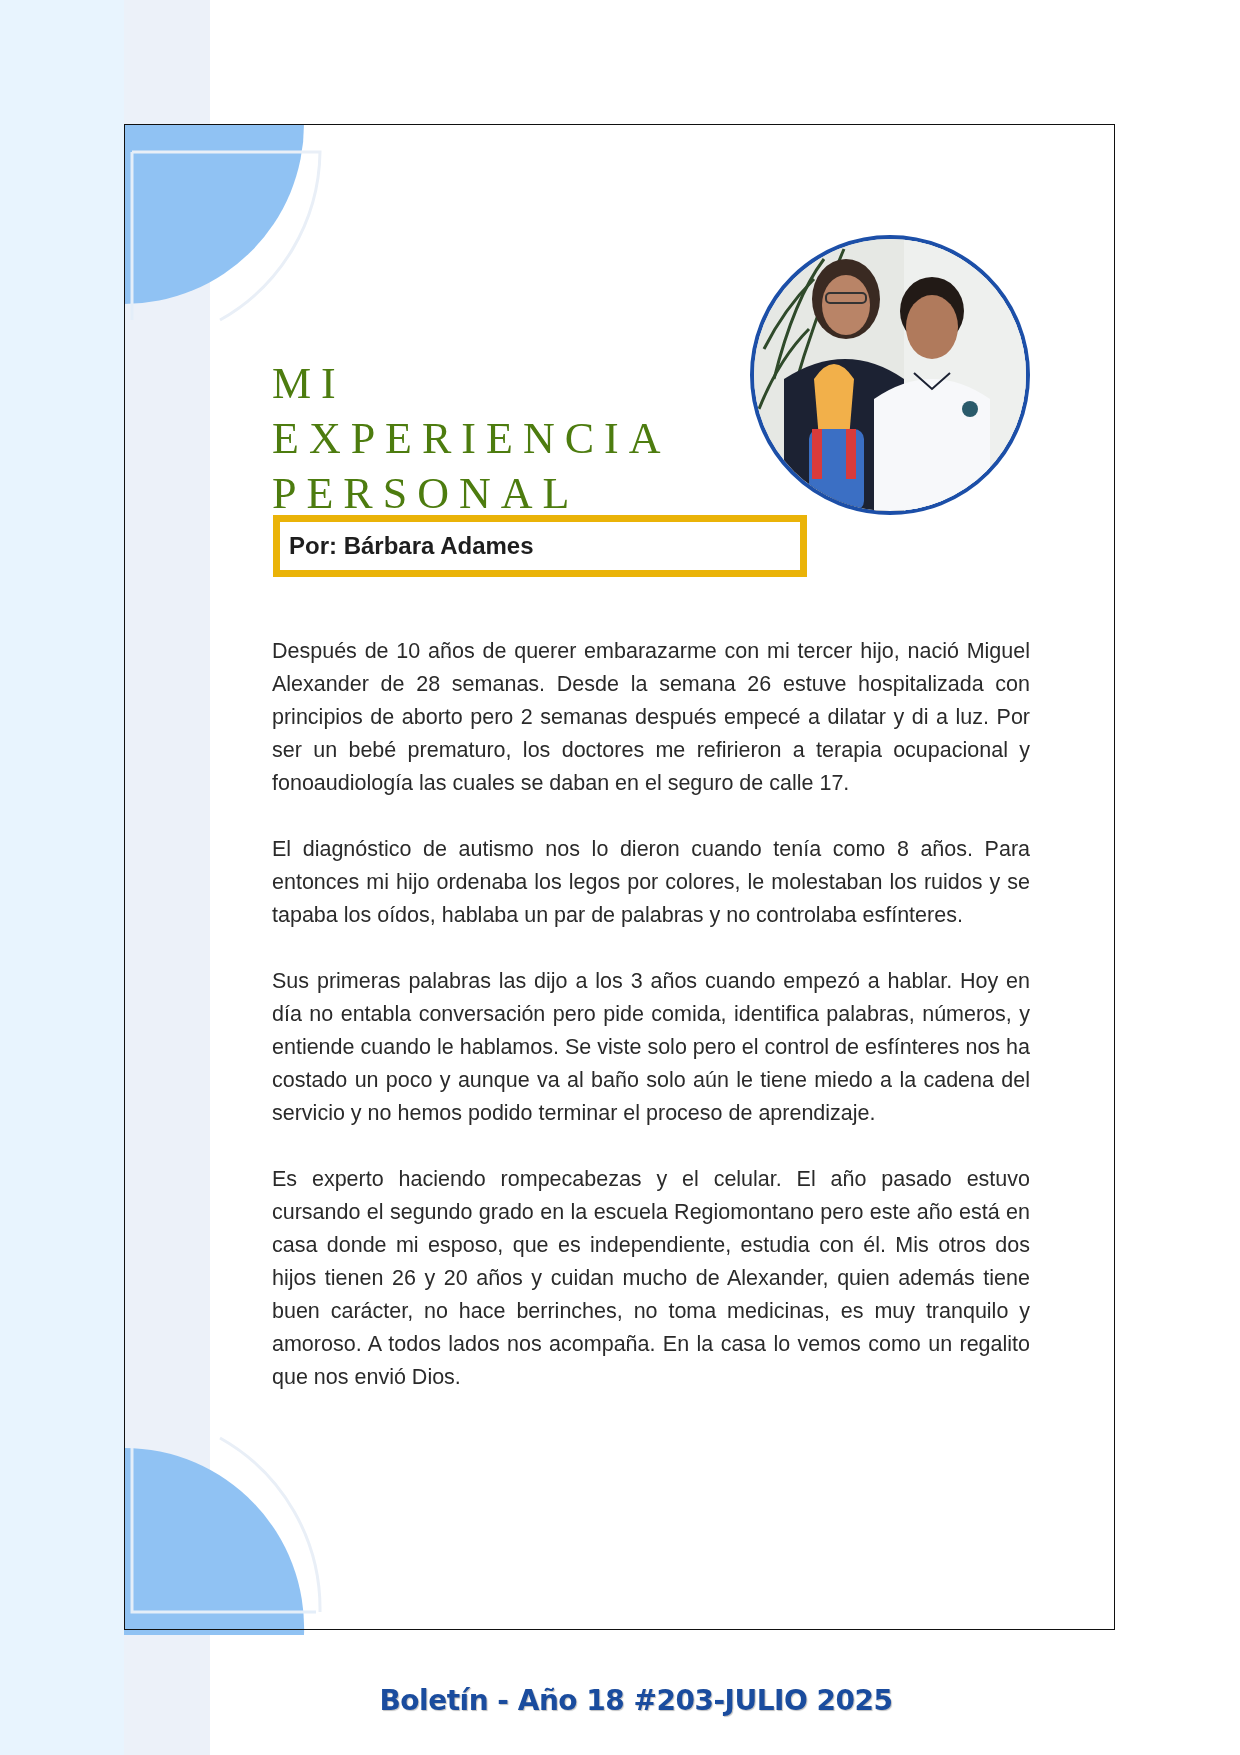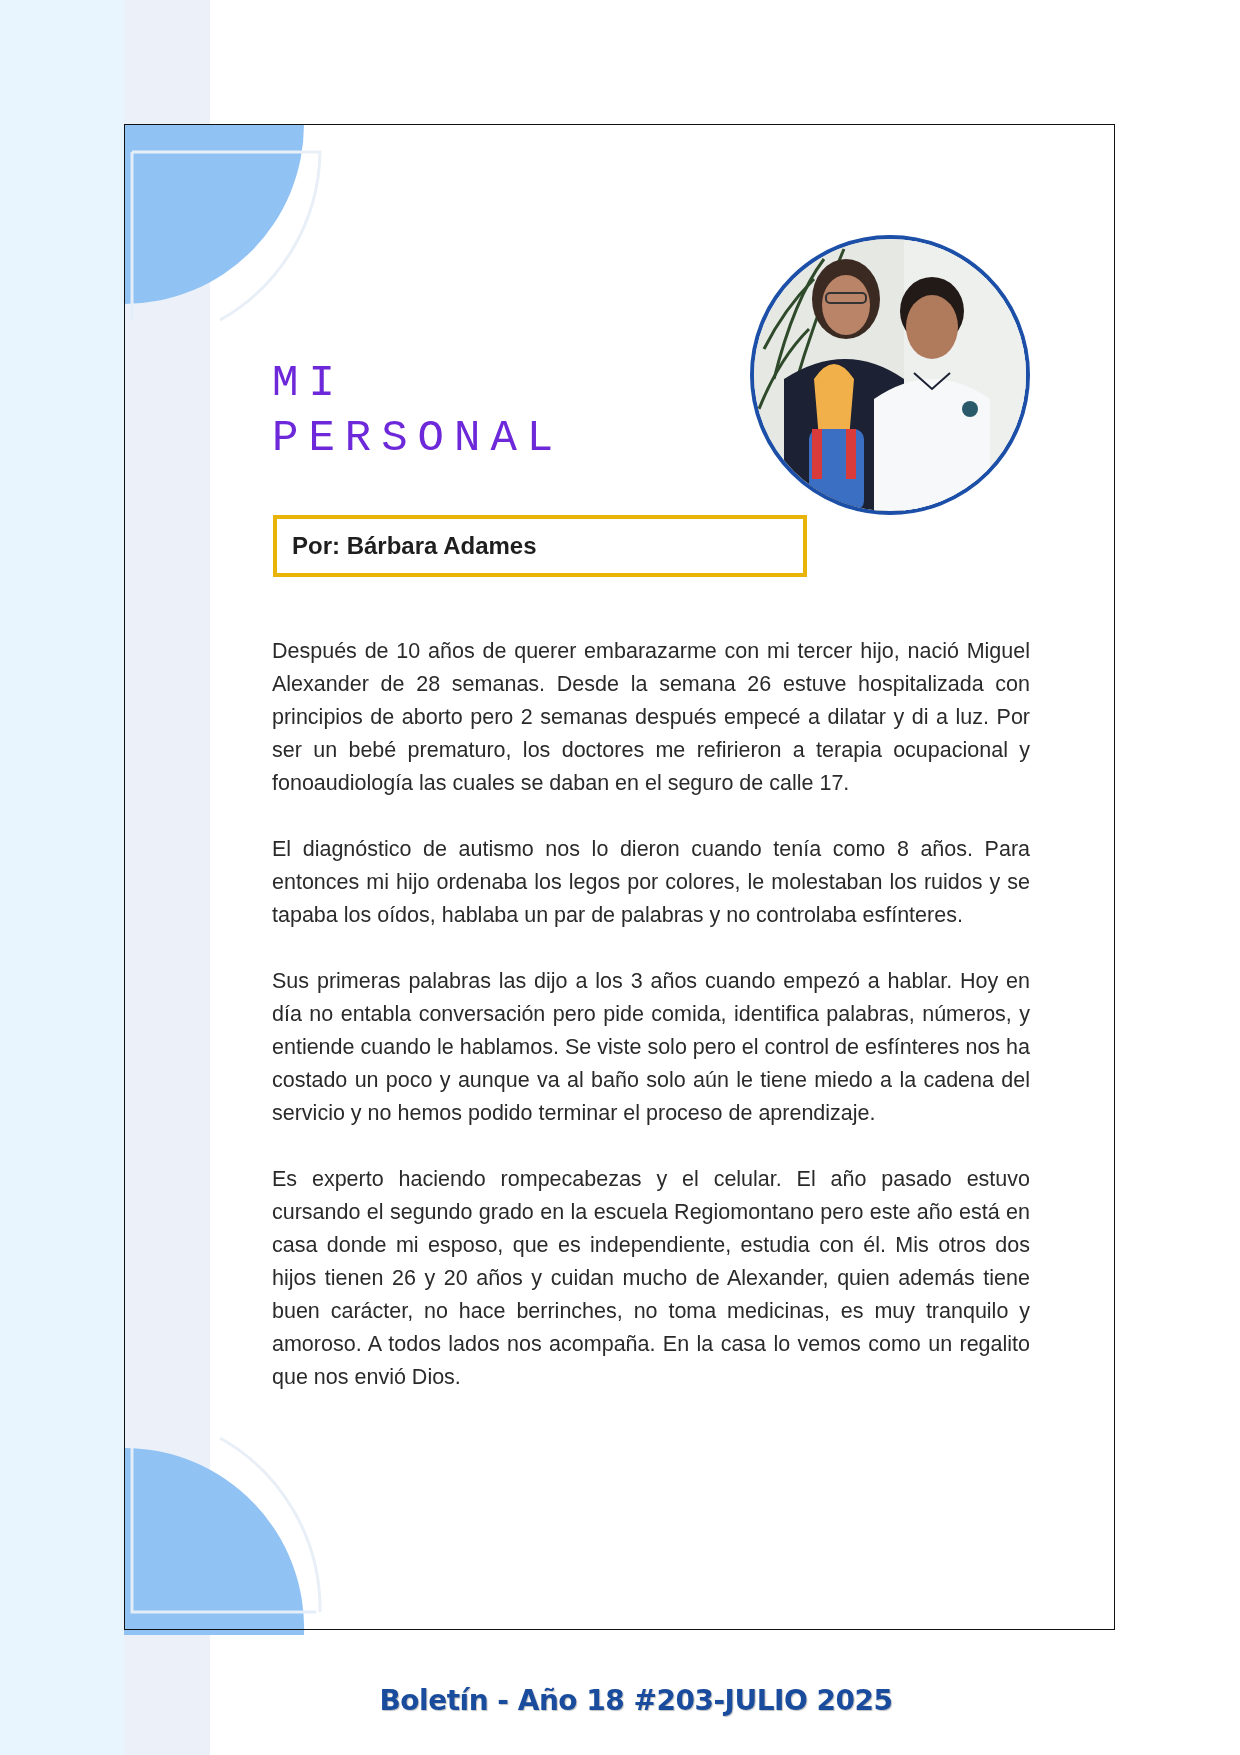--- a/index.html
+++ b/index.html
@@ -13,30 +13,30 @@
 
     .frame {
       position: absolute; left: 124px; top: 124px; width: 991px; height: 1506px;
       border: 1.5px solid #111111; box-sizing: border-box; background: transparent;
     }
 
     .deco { position: absolute; pointer-events: none; }
 
     .title {
       position: absolute; left: 272px; top: 356px; margin: 0;
-      font-family: Liberation Mono, monospace; font-weight: 300;
+      font-family: Liberation Serif, serif; font-weight: 300;
       font-size: 44px; line-height: 55px; letter-spacing: 10px;
-      color: #6d28d9; font-weight: normal;
+      color: #4d7c0f; font-weight: normal;
     }
     .title span { display: block; }
 
     .byline {
       position: absolute; left: 273px; top: 515px; width: 534px; height: 62px;
-      border: 4px solid #eab308; box-sizing: border-box; background: #fff;
-      display: flex; align-items: center; padding-left: 15px;
+      border: 7px solid #eab308; box-sizing: border-box; background: #fff;
+      display: flex; align-items: center; padding-left: 9px;
     }
     .byline-text {
       font-family: "Liberation Sans", sans-serif; font-weight: bold;
       font-size: 24px; color: #1e1e1e;
     }
 
     .photo {
       position: absolute; left: 750px; top: 235px; width: 280px; height: 280px;
       border-radius: 50%; border: 4px solid #1C4FA8; box-sizing: border-box; overflow: hidden;
       background: #e9ebe8;
@@ -71,20 +71,21 @@
 <svg class="deco" style="left:124px;top:1412px;" width="230" height="236" viewBox="0 0 230 236">
   <path d="M0,36 A180,180 0 0 1 180,223 L180,223 L0,223 Z" fill="#90C2F3"></path>
   <path d="M8,36 L8,200 L192,200" fill="none" stroke="#E4EEF9" stroke-width="3"></path>
   <path d="M96,26 A196,196 0 0 1 196,200" fill="none" stroke="#E9EFF7" stroke-width="3"></path>
 </svg>
 
 <div class="frame"></div>
 
 <h1 class="title">
   <span>MI</span>
+  <span>EXPERIENCIA</span>
   <span>PERSONAL</span>
 </h1>
 
 <div class="byline">
   <span class="byline-text">Por: Bárbara Adames</span>
 </div>
 
 <div class="photo" title="Mujer con lentes y niño con uniforme escolar">
   <svg width="272" height="272" viewBox="0 0 272 272">
     <rect width="272" height="272" fill="#e6e8e4"></rect>

